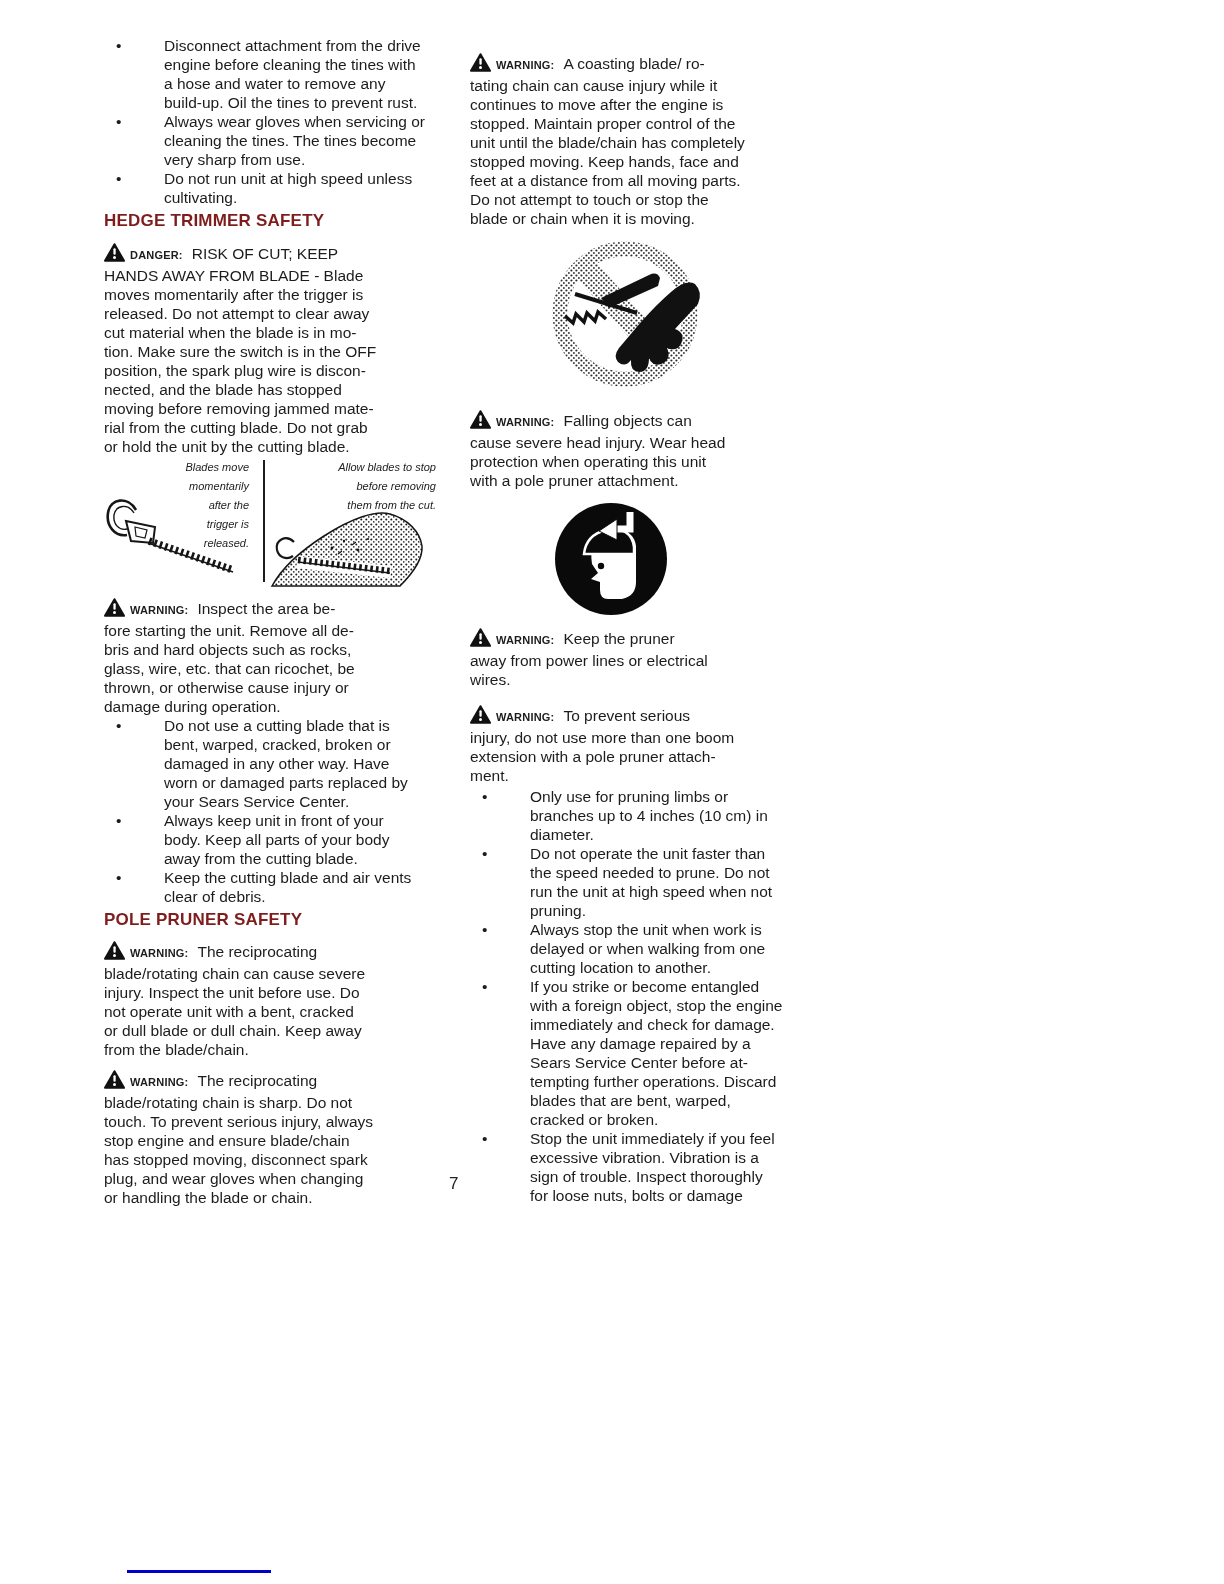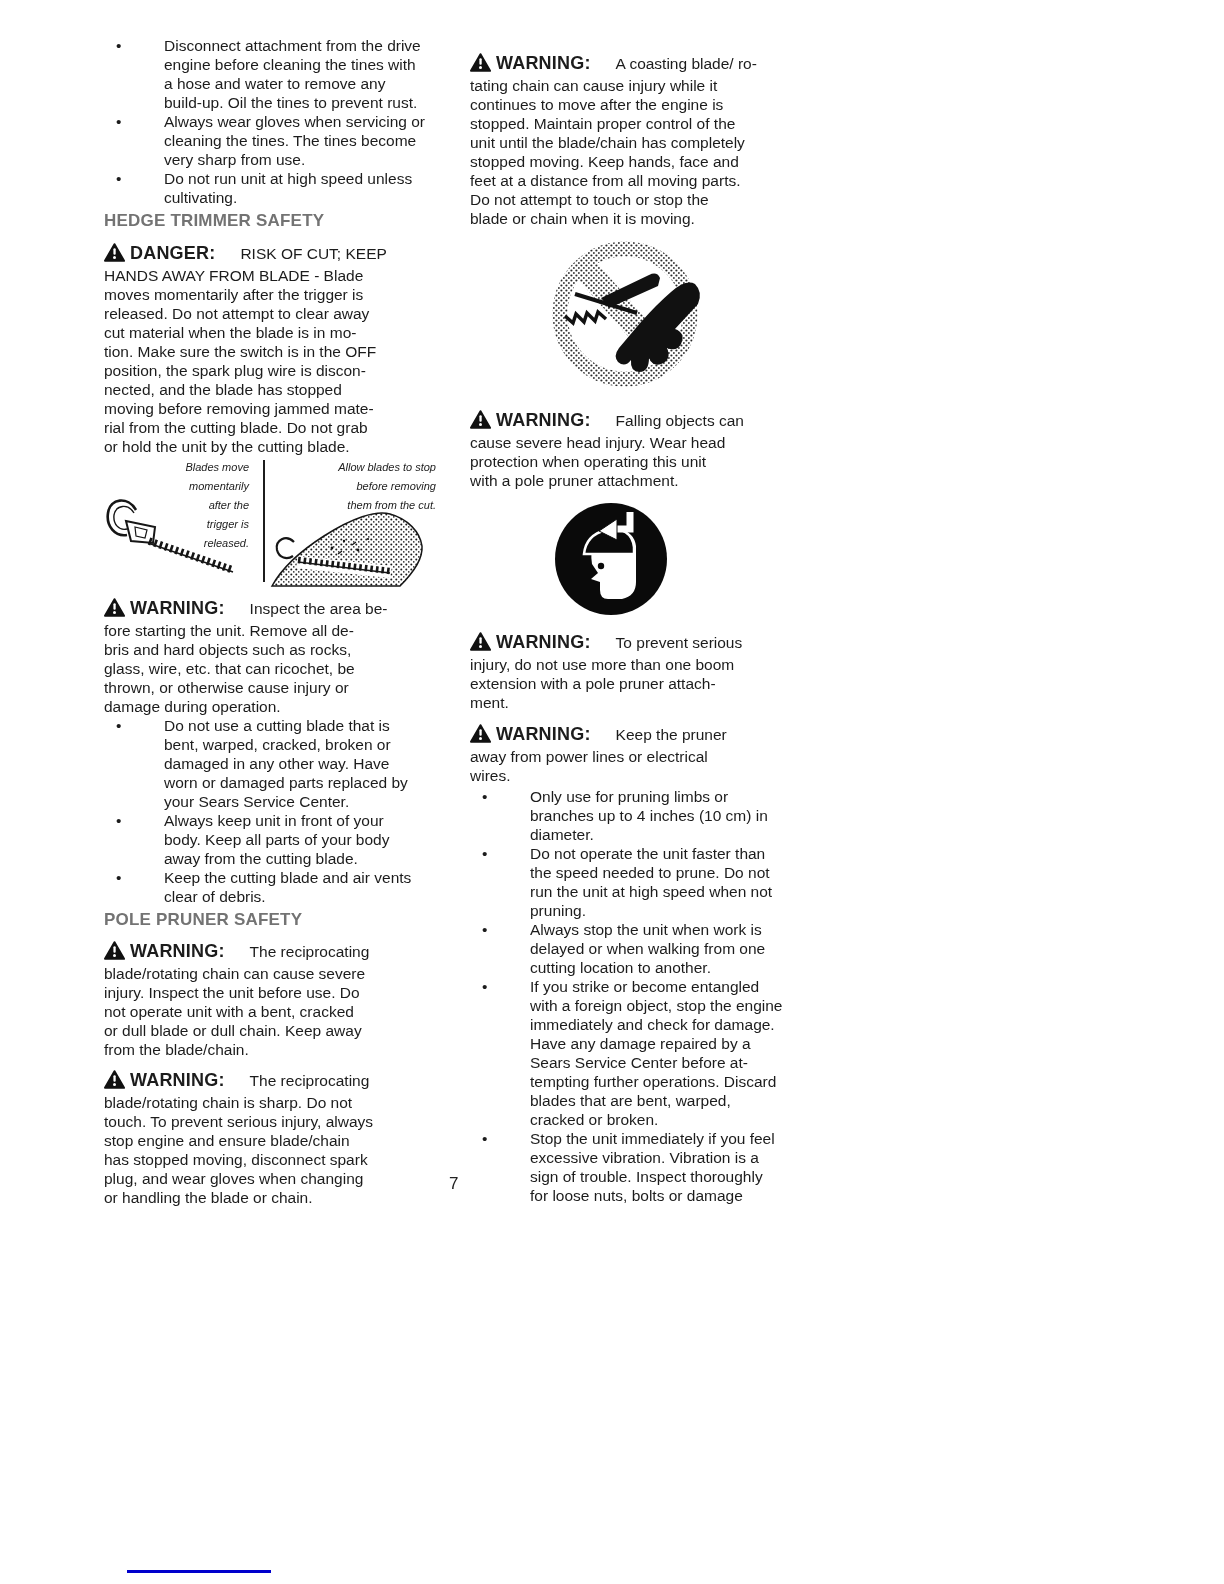--- a/index.html
+++ b/index.html
@@ -8,23 +8,23 @@
     font-family:"Liberation Sans", sans-serif; color:#1c1c1c; overflow:hidden;
   }
   .col { position:absolute; }
   .col-left  { left:104px; top:36px;  width:352px; }
   .col-right { left:470px; top:53px; width:340px; }
 
   .para { font-size:15.5px; line-height:19px; margin:0; }
   .ptext { white-space:pre-line; }
 
   .alert-icon { display:inline-block; vertical-align:-3px; margin-right:5px; }
-  .alert-label { font-weight:bold; font-size:18px; letter-spacing:0.2px; margin-right:25px; }
-
-  h2.sec-head { font-size:17px; line-height:20px; font-weight:bold; color:#737373;
+  .alert-label { font-weight:bold; font-size:11px; letter-spacing:0.2px; margin-right:9px; }
+
+  h2.sec-head { font-size:17px; line-height:20px; font-weight:bold; color:#7f1d1d;
     margin:4px 0 0 0; letter-spacing:0.2px; }
 
   .bullet { display:flex; font-size:15.5px; line-height:19px; margin:0; }
   .bullet .dot { flex:none; width:21px; padding-left:12px; }
   .bullet .btext { flex:1; white-space:pre-line;margin-left:27px; }
 
   .figure { position:relative; height:132px; margin-top:2px; }
   .caption { position:absolute; top:0; font-style:italic; font-size:11px;
     line-height:19px; white-space:pre-line; }
   .caption.c-left  { left:20px; width:125px; text-align:right; }
@@ -236,39 +236,39 @@
 
     <svg class="icon-head" width="114" height="114" viewBox="0 0 114 114">
       <circle cx="57" cy="57" r="56" fill="#0a0a0a"></circle>
       <path d="M40 40 Q50 26 66 28 Q80 30 82 44 L82 80 Q82 94 68 97 L54 97 Q46 97 46 88 L46 80 L37 77 L44 71 L38 62 Q36 50 40 40 Z" fill="#fff"></path>
       <circle cx="47" cy="64" r="3.2" fill="#0a0a0a"></circle>
       <path d="M30 52 Q32 33 52 28 Q77 24 80 45 L80 52 Z" fill="#0a0a0a" stroke="#fff" stroke-width="2.5"></path>
       <path d="M76 10 L76 27 L60 27" fill="none" stroke="#fff" stroke-width="7"></path>
       <polygon points="63,17 45,29 63,38" fill="#fff" stroke="#0a0a0a" stroke-width="1"></polygon>
     </svg>
 
+    <p class="para" style="margin-top:12px">
+      <span class="alert-icon"><svg width="21" height="19" viewBox="0 0 21 19">
+            <path d="M10.5 1.2 L20 17.8 L1 17.8 Z" fill="#111" stroke="#111" stroke-width="2" stroke-linejoin="round"></path>
+            <rect x="9.4" y="5.2" width="2.3" height="6.6" rx="1.1" fill="#fff"></rect>
+            <circle cx="10.5" cy="14.6" r="1.5" fill="#fff"></circle>
+          </svg></span><span class="alert-label">WARNING:</span><span class="ptext">Keep the pruner
+away from power lines or electrical
+wires.</span>
+    </p>
+
     <p class="para" style="margin-top:16px">
       <span class="alert-icon"><svg width="21" height="19" viewBox="0 0 21 19">
             <path d="M10.5 1.2 L20 17.8 L1 17.8 Z" fill="#111" stroke="#111" stroke-width="2" stroke-linejoin="round"></path>
             <rect x="9.4" y="5.2" width="2.3" height="6.6" rx="1.1" fill="#fff"></rect>
             <circle cx="10.5" cy="14.6" r="1.5" fill="#fff"></circle>
           </svg></span><span class="alert-label">WARNING:</span><span class="ptext">To prevent serious
 injury, do not use more than one boom
 extension with a pole pruner attach-
 ment.</span>
-    </p>
-
-    <p class="para" style="margin-top:12px">
-      <span class="alert-icon"><svg width="21" height="19" viewBox="0 0 21 19">
-            <path d="M10.5 1.2 L20 17.8 L1 17.8 Z" fill="#111" stroke="#111" stroke-width="2" stroke-linejoin="round"></path>
-            <rect x="9.4" y="5.2" width="2.3" height="6.6" rx="1.1" fill="#fff"></rect>
-            <circle cx="10.5" cy="14.6" r="1.5" fill="#fff"></circle>
-          </svg></span><span class="alert-label">WARNING:</span><span class="ptext">Keep the pruner
-away from power lines or electrical
-wires.</span>
     </p>
 
     <div class="bullet" style="margin-top:2px">
       <span class="dot">•</span>
       <span class="btext">Only use for pruning limbs or
 branches up to 4 inches (10 cm) in
 diameter.</span>
     </div>
     <div class="bullet">
       <span class="dot">•</span>

